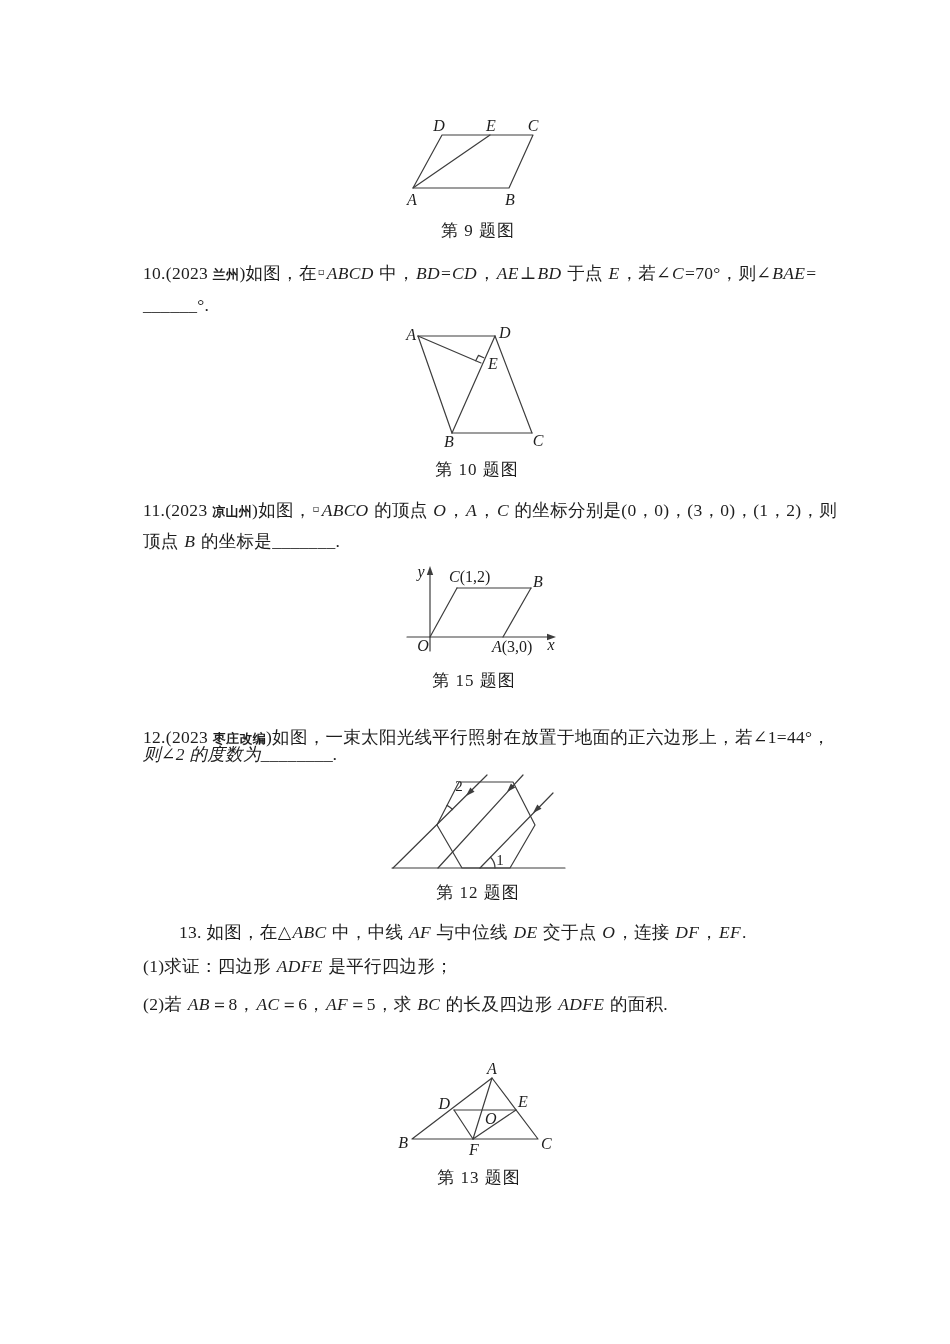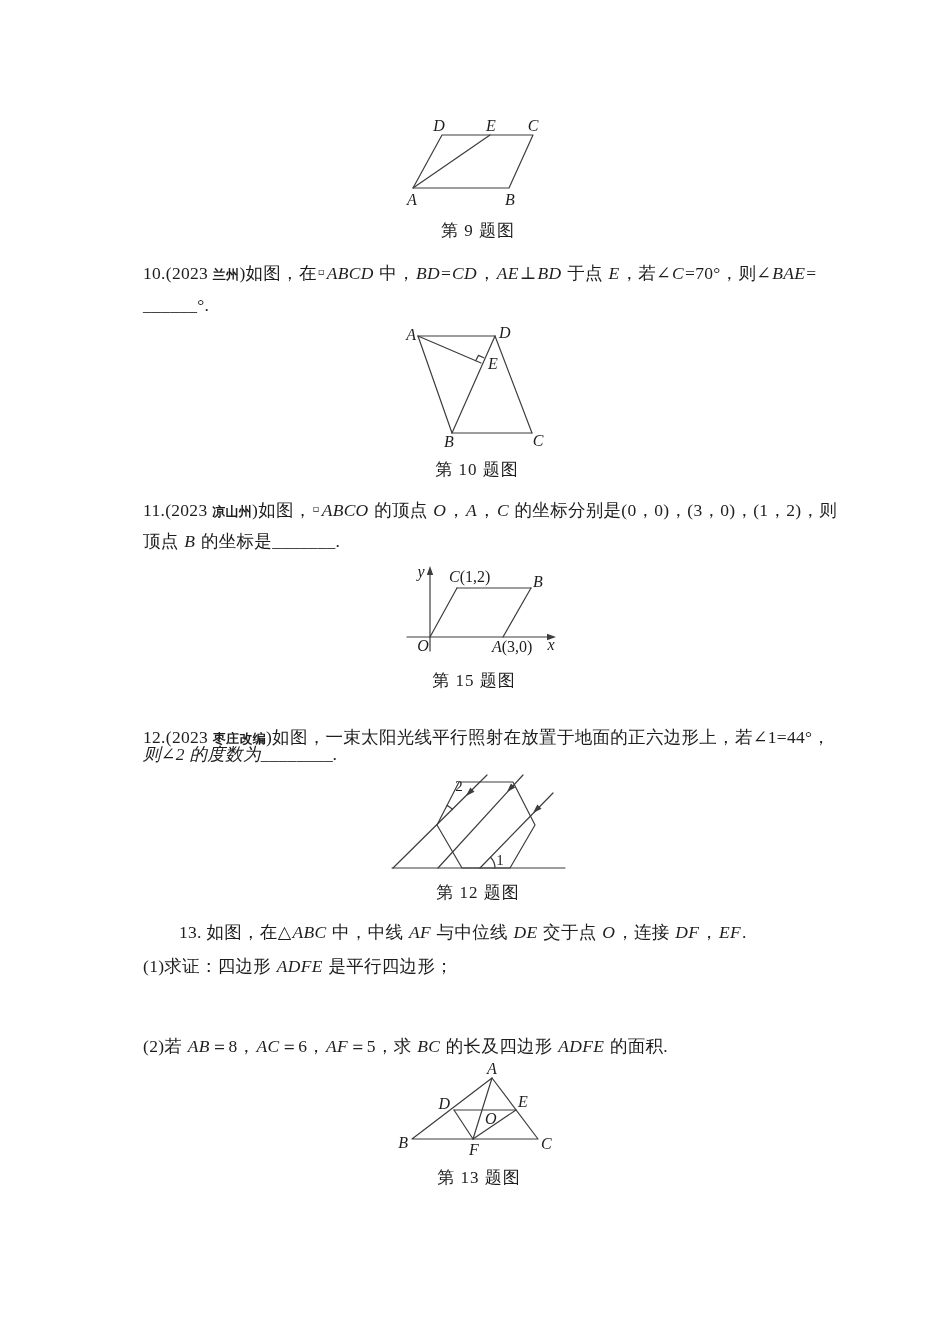--- a/index.html
+++ b/index.html
@@ -98,21 +98,21 @@
   <polygon class="ah" points="533,813 537.3,804.6 541.5,808.8"></polygon>
   <path class="ln" stroke-width="0.9" d="M447.0,805.4 A22,22 0 0 1 452.6,809.5"></path>
   <path class="ln" stroke-width="0.9" d="M495,868 A15,15 0 0 0 490.5,857.2"></path>
   <text class="dig" x="459" y="791" text-anchor="middle">2</text>
   <text class="dig" x="500" y="865" text-anchor="middle">1</text>
 </svg>
 <div class="cap" style="left:393px; top:881px;">第 12 题图</div>
 
 <div class="tline" style="top:921px;margin-left:36px;"><span>13. 如图，在△</span><span class="v">ABC</span><span> 中，中线 </span><span class="v">AF</span><span> 与中位线 </span><span class="v">DE</span><span> 交于点 </span><span class="v">O</span><span>，连接 </span><span class="v">DF</span><span>，</span><span class="v">EF</span><span>.</span></div>
 <div class="tline" style="top:955px;"><span>(1)求证：四边形 </span><span class="v">ADFE</span><span> 是平行四边形；</span></div>
-<div class="tline" style="top:993px;margin-top:42px;"><span>(2)若 </span><span class="v">AB</span><span>＝8，</span><span class="v">AC</span><span>＝6，</span><span class="v">AF</span><span>＝5，求 </span><span class="v">BC</span><span> 的长及四边形 </span><span class="v">ADFE</span><span> 的面积.</span></div>
+<div class="tline" style="top:993px;"><span>(2)若 </span><span class="v">AB</span><span>＝8，</span><span class="v">AC</span><span>＝6，</span><span class="v">AF</span><span>＝5，求 </span><span class="v">BC</span><span> 的长及四边形 </span><span class="v">ADFE</span><span> 的面积.</span></div>
 
 <svg class="fig" style="left:393px; top:1058px;" width="168" height="102" viewBox="393 1058 168 102">
   <path class="ln" d="M412,1139 L492,1078 L538,1139 Z"></path>
   <path class="ln" d="M454,1110 L516,1110"></path>
   <path class="ln" d="M492,1078 L473,1139"></path>
   <path class="ln" d="M454,1110 L473,1139"></path>
   <path class="ln" d="M516,1110 L473,1139"></path>
   <text class="lbl" x="492" y="1074" text-anchor="middle">A</text>
   <text class="lbl" x="450" y="1109" text-anchor="end">D</text>
   <text class="lbl" x="518" y="1107" text-anchor="start">E</text>

